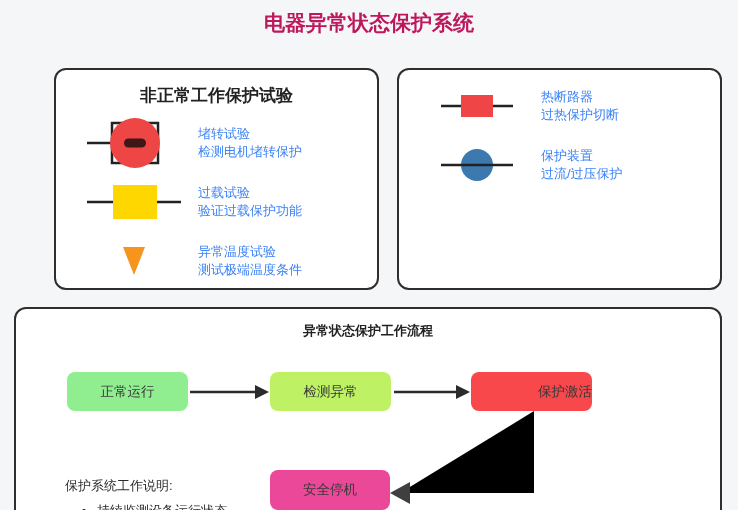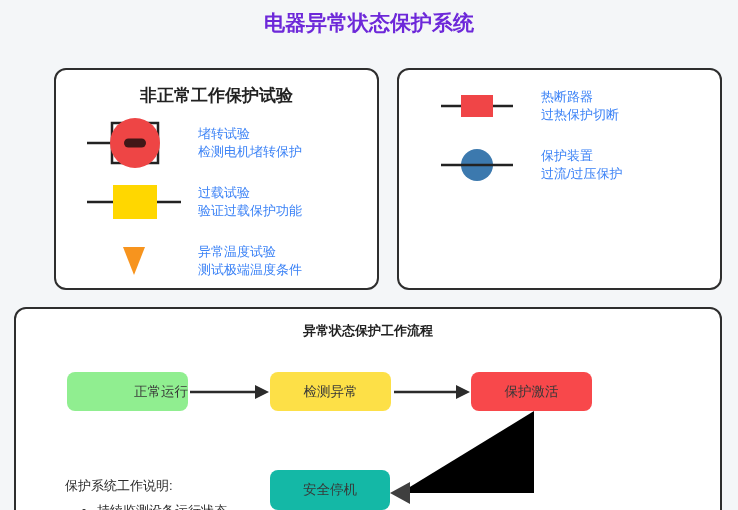--- a/index.html
+++ b/index.html
@@ -7,21 +7,21 @@
     width: 738px; height: 510px;
     overflow: hidden;
     background: #f4f6f8;
     font-family: "Liberation Sans", sans-serif;
     color: #333;
   }
   .page-title {
     text-align: center;
     font-size: 21px;
     font-weight: bold;
-    color: #6d28d9;
+    color: #be185d;
     padding-top: 10px;
     line-height: 26px;
   }
   .panels-row {
     display: flex;
     gap: 18px;
     margin: 32px 16px 0 14px;
     padding-left: 40px;
   }
   .panel {
@@ -203,30 +203,30 @@
     <g>
       <line x1="378" y1="83" x2="440" y2="83" stroke="#2b2b2b" stroke-width="2.5"></line>
       <polygon points="440,76 454,83 440,90" fill="#2b2b2b"></polygon>
     </g>
     <g>
       <polygon points="518,102 518,184 384,184" style="fill: rgb(0, 0, 0);"></polygon>
       <polygon points="374,184 394,173 394,195" fill="#3f3f3f"></polygon>
     </g>
   </svg>
 
-  <div class="flow-box step-0" style="background-color: rgb(144, 238, 144); justify-content: flex-end;">
+  <div class="flow-box step-0" style="background-color: rgb(144, 238, 144);">
     <span>正常运行</span>
   </div>
-  <div class="flow-box step-1" style="background-color: #fde047;">
+  <div class="flow-box step-1" style="background-color: #bef264;">
     <span>检测异常</span>
   </div>
-  <div class="flow-box step-2" style="background-color: rgb(248, 72, 75);">
+  <div class="flow-box step-2" style="background-color: rgb(248, 72, 75); justify-content: flex-end;">
     <span>保护激活</span>
   </div>
-  <div class="flow-box step-3" style="background-color: #14b8a6;">
+  <div class="flow-box step-3" style="background-color: #ec4899;">
     <span>安全停机</span>
   </div>
 
   <div class="flow-note">
     <div>保护系统工作说明:</div>
     <ul>
       <li>持续监测设备运行状态</li>
     </ul>
   </div>
 </div>

